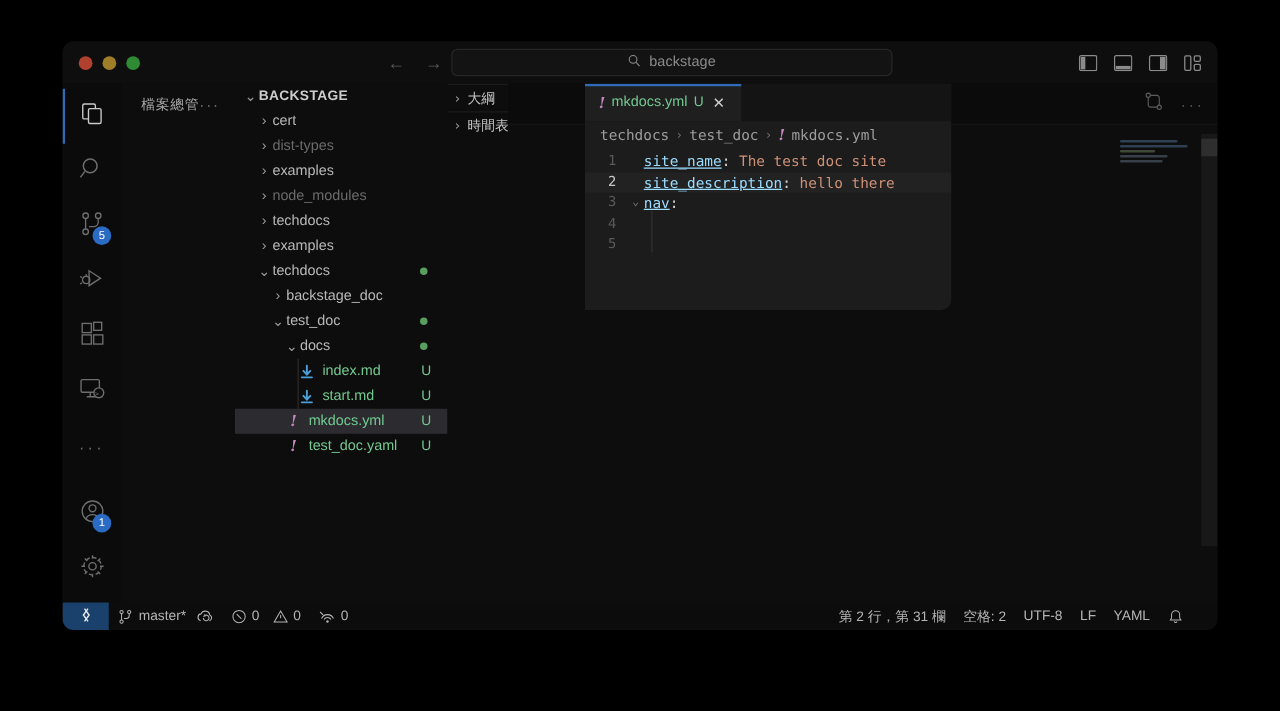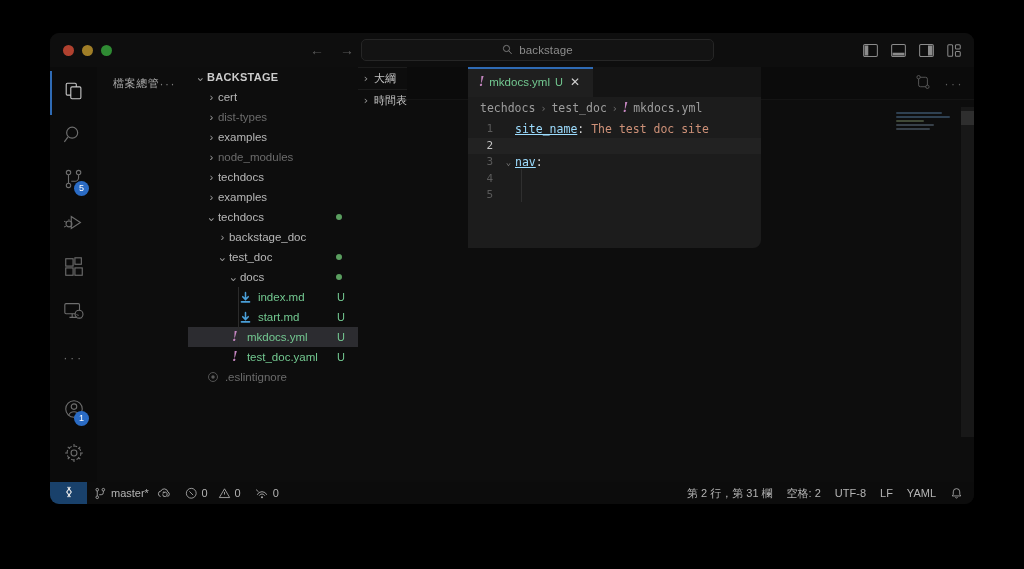--- a/index.html
+++ b/index.html
@@ -225,21 +225,21 @@
     display: flex; align-items: center;
     font-size: 11px; color: #b4b4b4;
     position: relative;
   }
   .remote {
     width: 37px; height: 22px; background: #19416b;
     display: flex; align-items: center; justify-content: center;
     color: #e8e8e8;
   }
   .sb-item { display: flex; align-items: center; gap: 4px; padding: 0 7px; height: 22px; }
-  .sb-right { position: absolute; right: 4px; display: flex; align-items: center; text-align: center; }
+  .sb-right { position: absolute; right: 20px; display: flex; align-items: center; text-align: center; }
   .ibox { display:inline-flex; align-items:center; }
 </style>
 </head>
 <body>
 
 <div id="root">
   <div class="window">
 
     <div class="titlebar">
       <div class="traffic">
@@ -483,30 +483,20 @@
               <span class="status">U</span>
             </div>
             <div class="row untracked">
               <span style="width: 39px; flex: 0 0 39px;"></span>
               <span class="ficon">
                 <span class="bang">!</span>
               </span>
               <span class="lbl">test_doc.yaml</span>
               <span class="status">U</span>
             </div>
-            <div class="row dim">
-              <span style="width: 17px; flex: 0 0 17px;"></span>
-              <span class="ficon">
-                <svg width="12" height="12" viewBox="0 0 16 16">
-                  <circle cx="8" cy="8" r="6" fill="none" stroke="#5a5a5a" stroke-width="1.2"></circle>
-                  <circle cx="8" cy="8" r="2.3" fill="#5a5a5a"></circle>
-                </svg>
-              </span>
-              <span class="lbl">.eslintignore</span>
-            </div>
             <div class="indent-guide" style="left: 50px; top: 220px; height: 60px; bottom: auto;"></div>
           </div>
         <div id="sections">
             <div class="sb-section">
               <span class="chev">›</span>
               <span>大綱</span>
             </div>
             <div class="sb-section">
               <span class="chev">›</span>
               <span>時間表</span>
@@ -561,20 +551,21 @@
 
           <div class="code" id="code" style="position: relative;">
               <div class="cline">
                 <span class="lnum">1</span>
                 <span class="fold"></span>
                 <span class="ctext"><span class="k">site_name</span><span class="p">:</span><span class="d"> </span><span class="v">The test doc site</span></span>
               </div>
               <div class="cline cur">
                 <span class="lnum">2</span>
                 <span class="fold"></span>
+                <span class="ctext"><span class="k">site_description</span><span class="p">:</span><span class="d"> </span><span class="v">hello there</span></span>
               </div>
               <div class="cline">
                 <span class="lnum">3</span>
                 <span class="fold">⌄</span>
                 <span class="ctext"><span class="k">nav</span><span class="p">:</span></span>
               </div>
               <div class="cline">
                 <span class="lnum">4</span>
                 <span class="fold"></span>
               </div>

